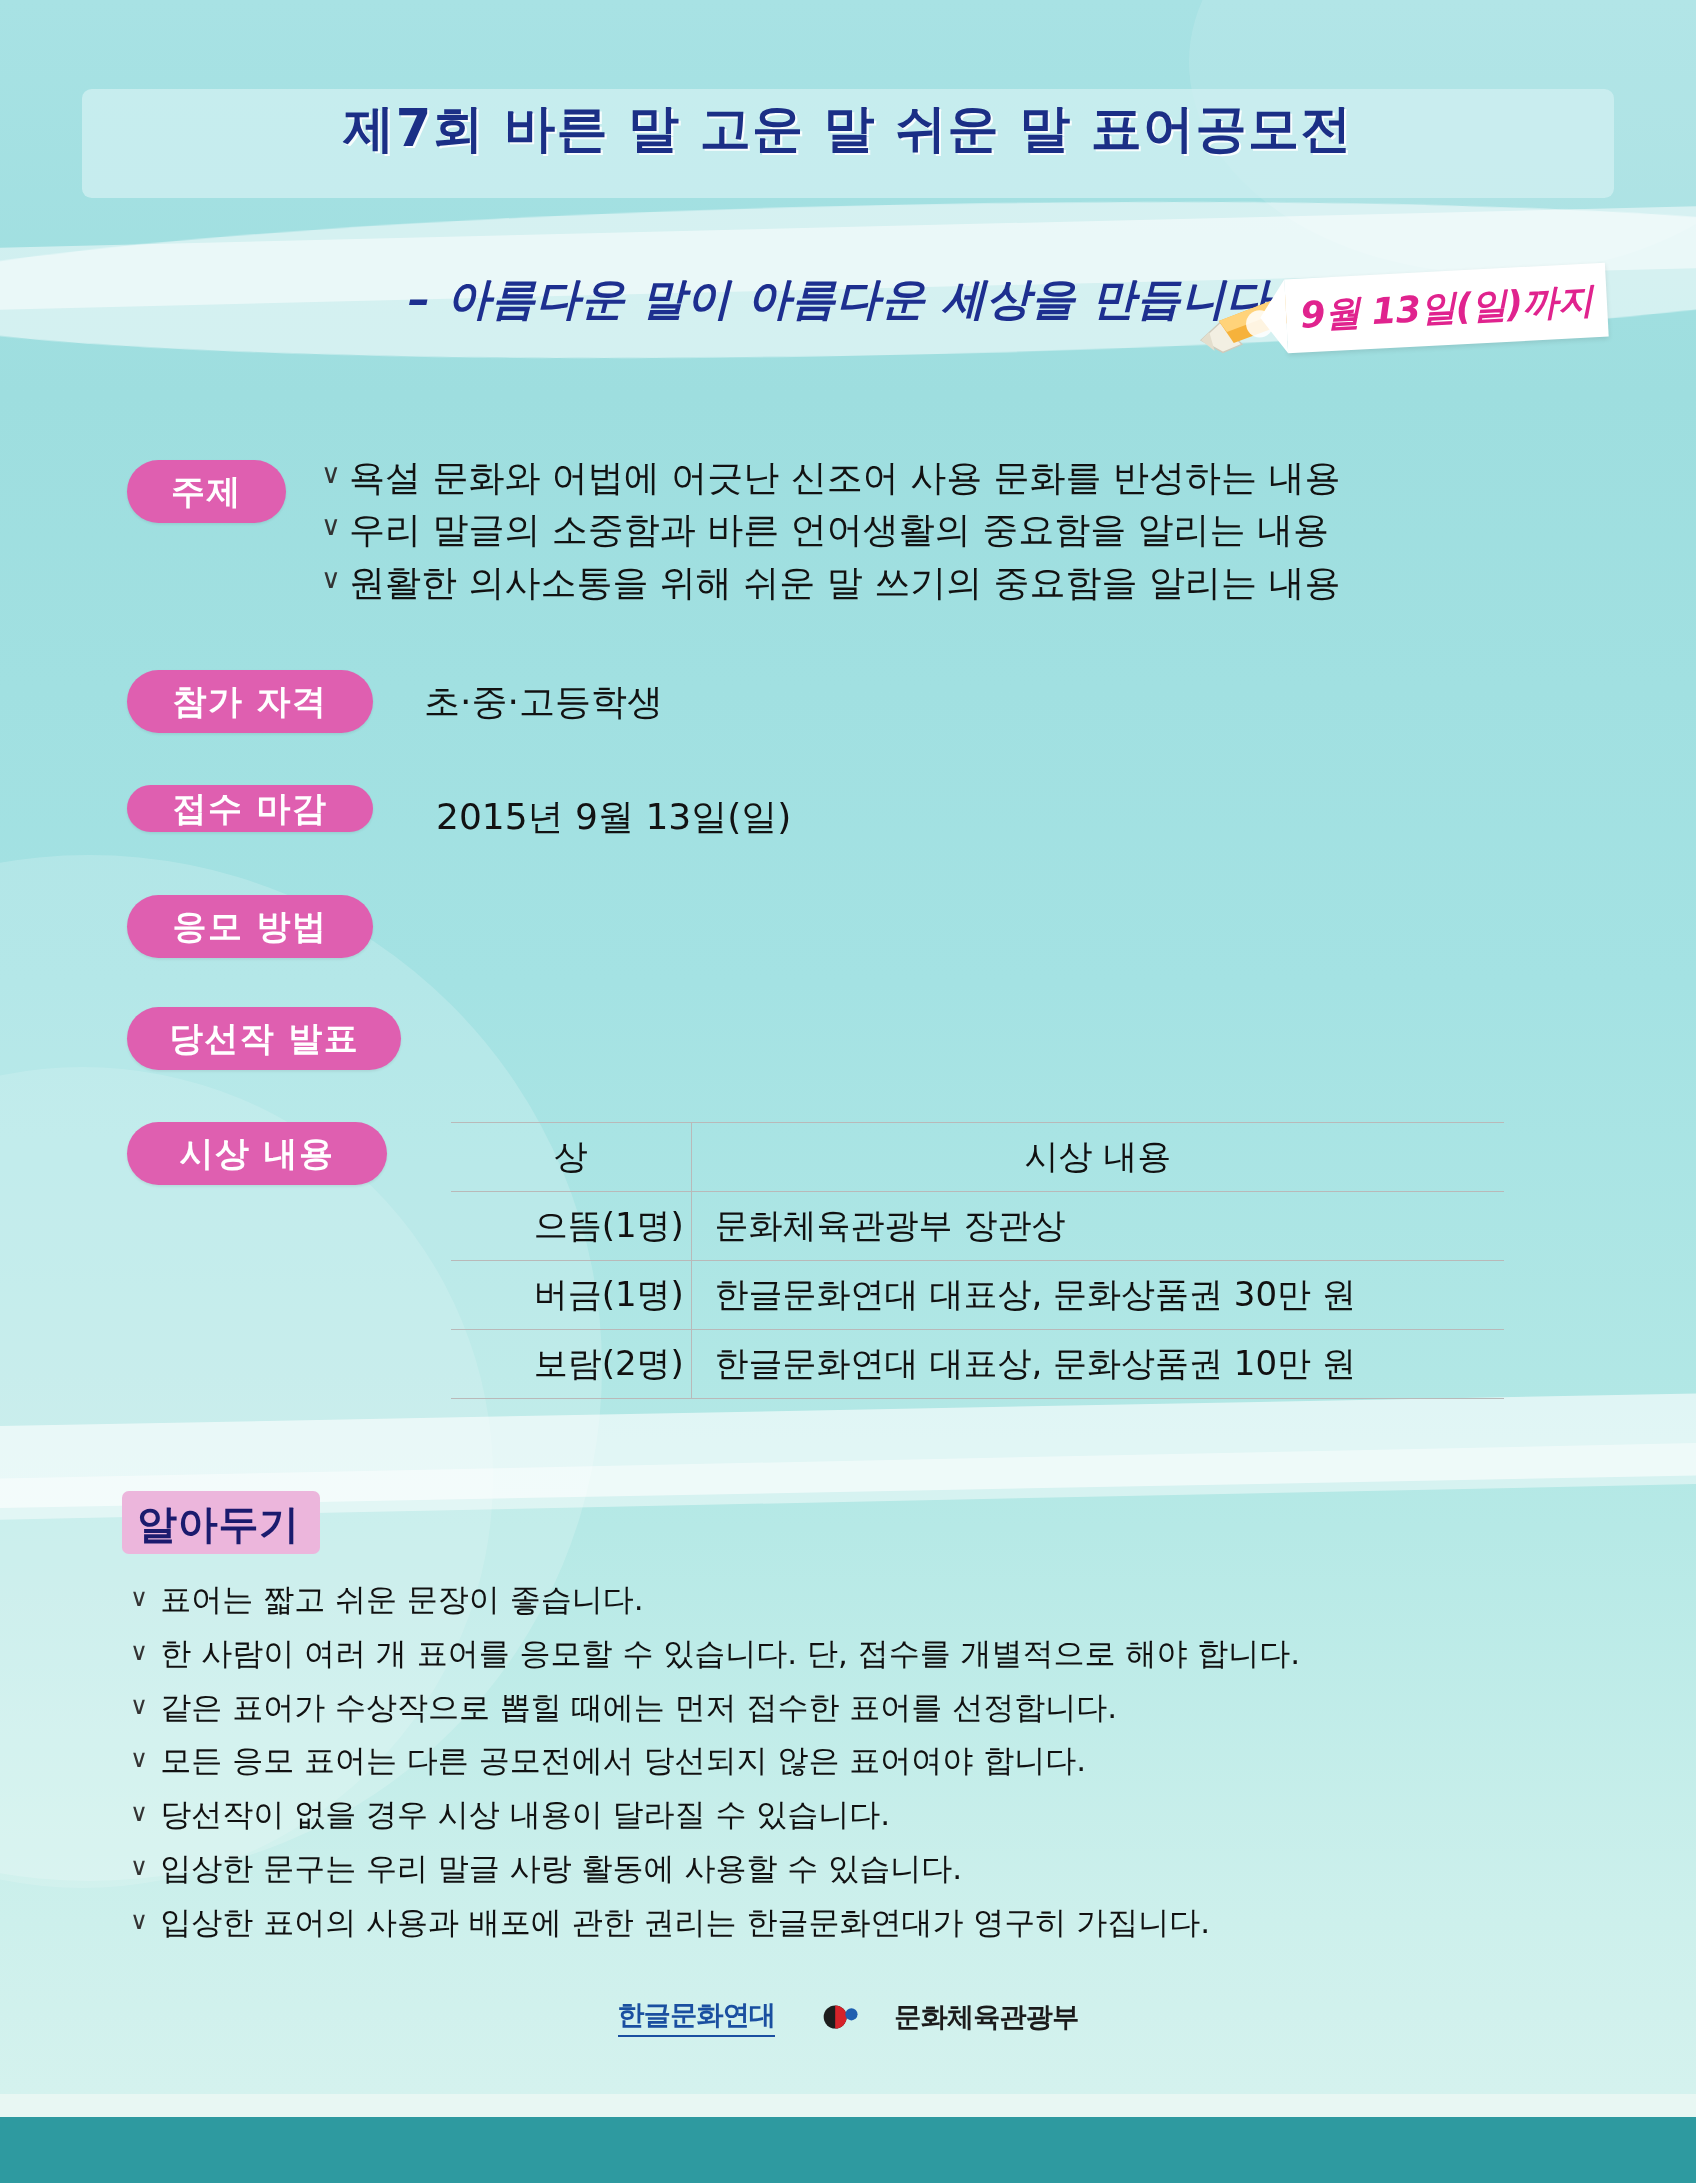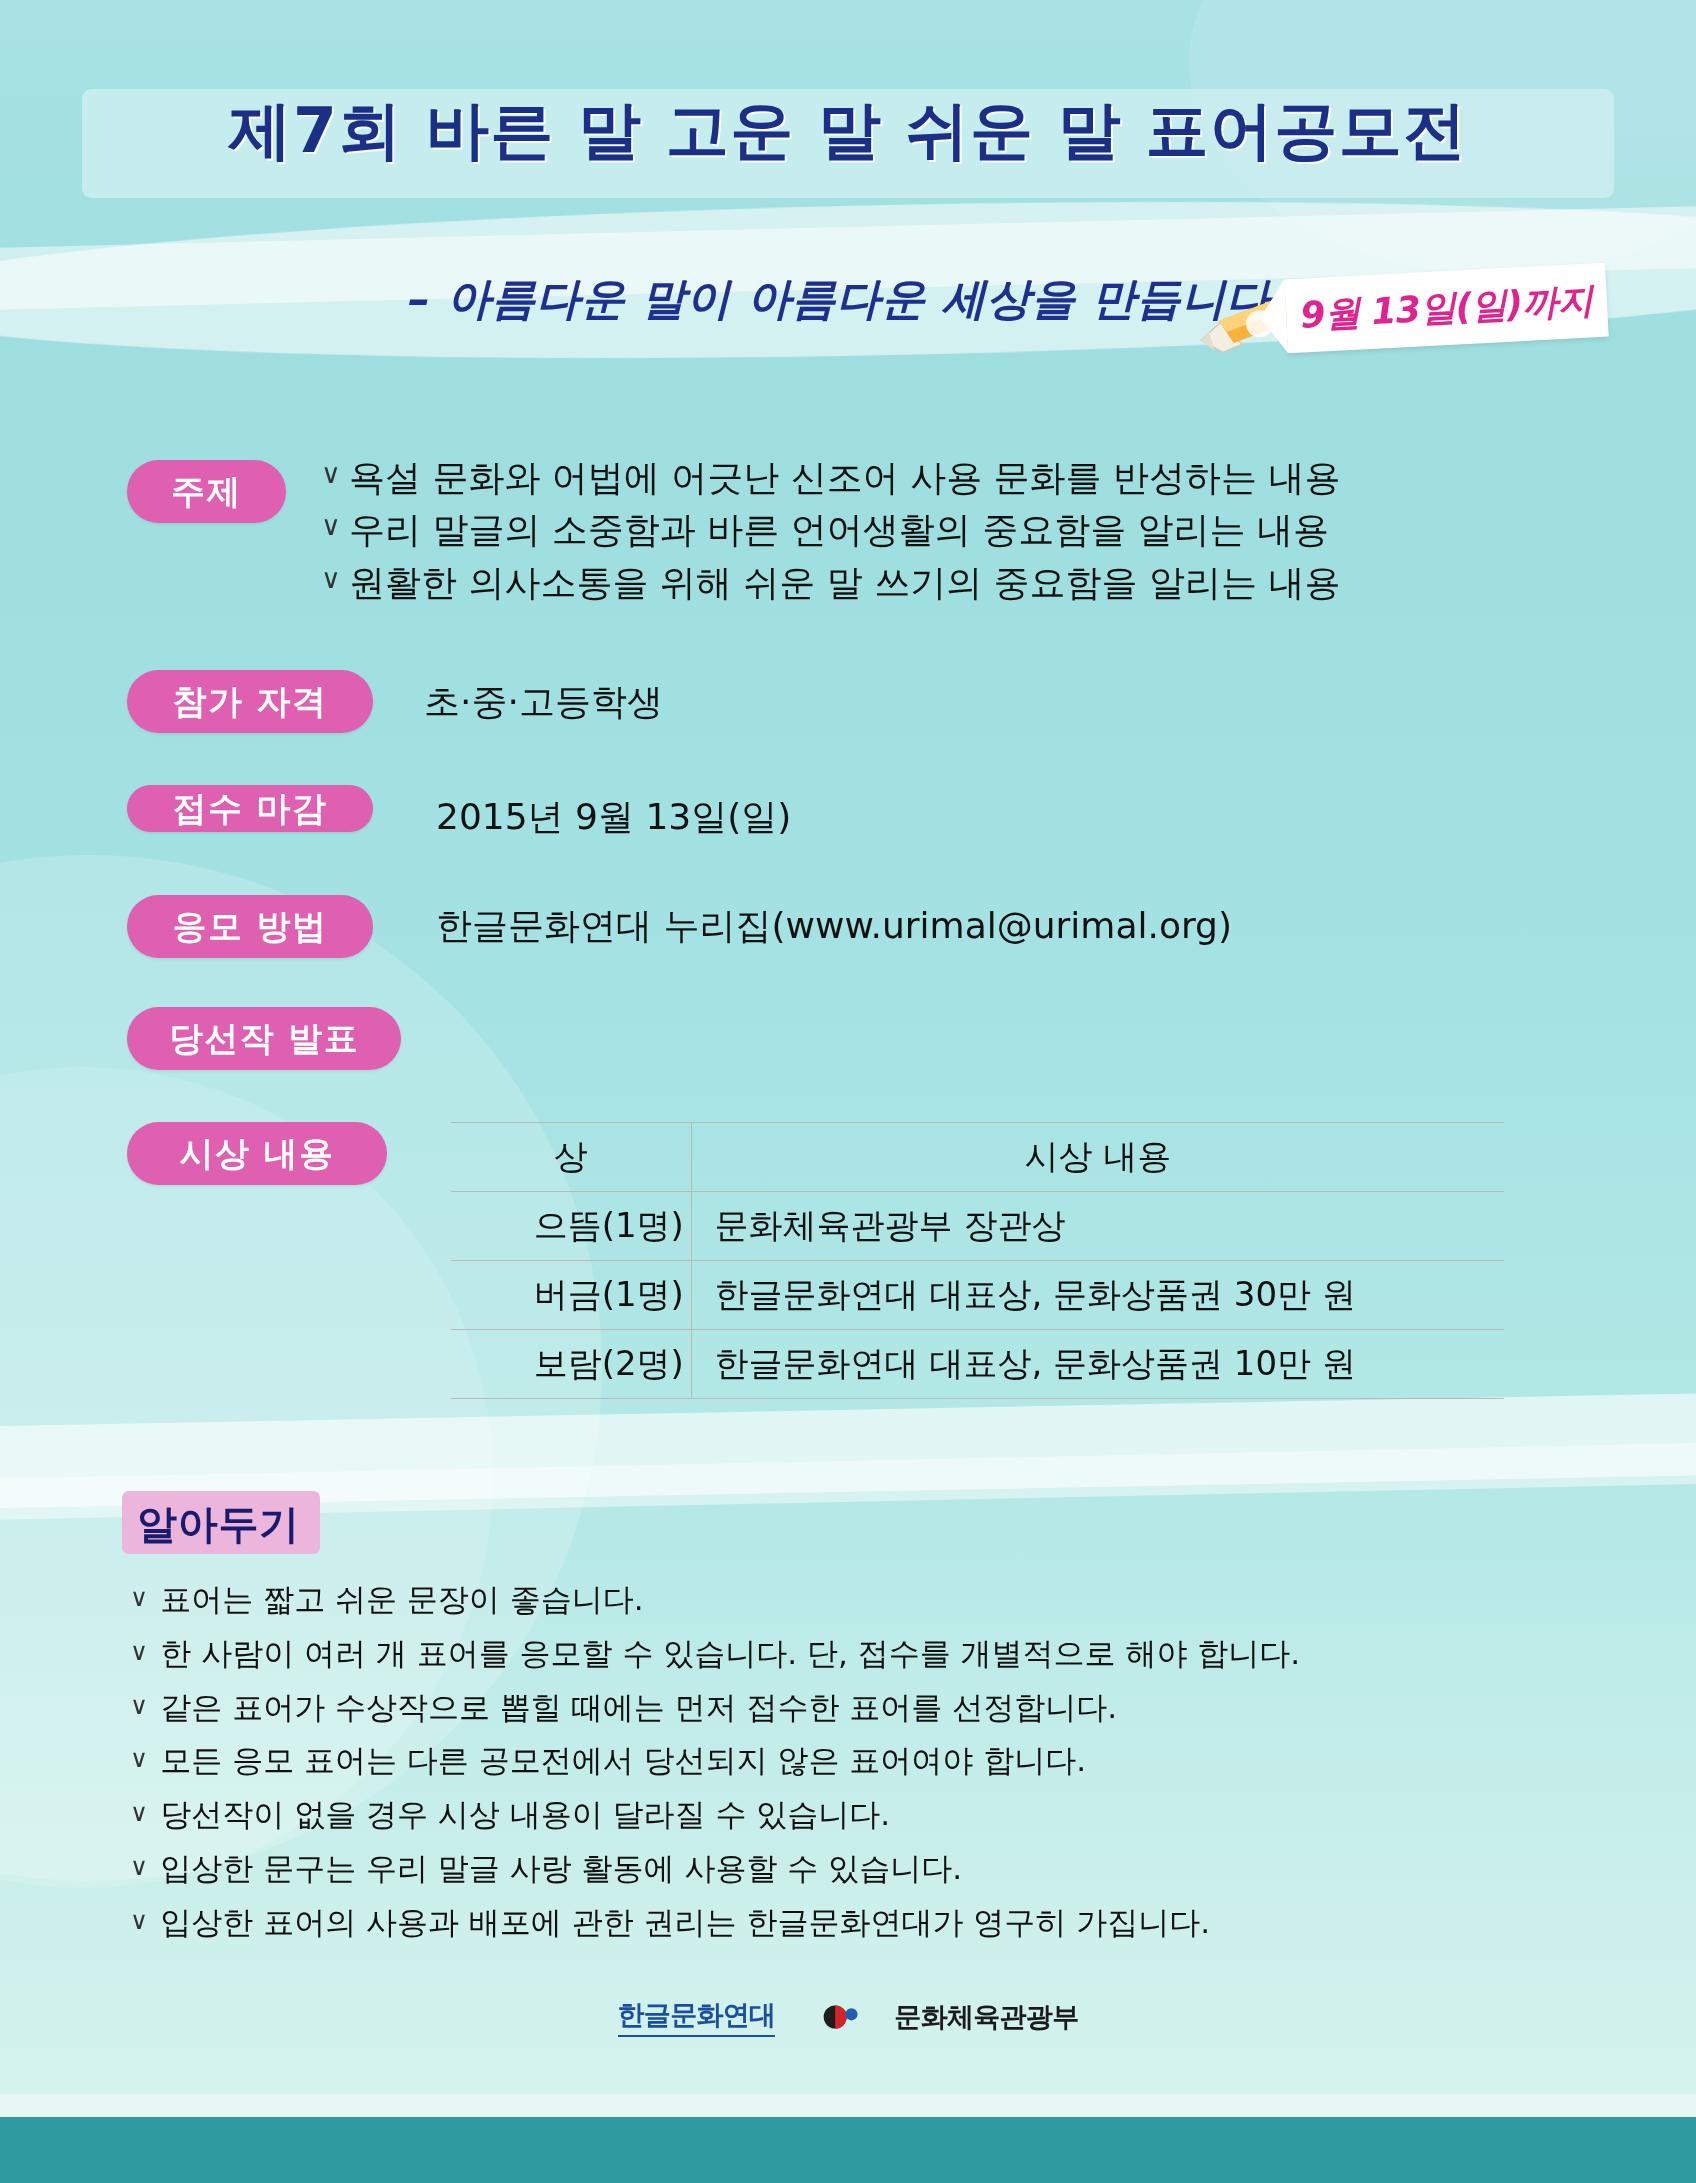--- a/index.html
+++ b/index.html
@@ -108,24 +108,24 @@
     left: 82px;
     top: 89px;
     width: 1532px;
     height: 109px;
     background: rgba(210,240,242,0.75);
     border-radius: 9.6px;
   }
   .title {
     position: absolute;
     left: 0;
-    top: 88px;
+    top: 95px;
     width: 1696px;
     text-align: center;
-    font-size: 63px;
+    font-size: 51px;
     font-weight: bold;
     color: #1b2f86;
     letter-spacing: 1.4px;
     font-family: "DejaVu Sans", "Liberation Sans", sans-serif;
     text-shadow: 2.1px 2.1px 0 rgba(255,255,255,0.85);
   }
   .subtitle {
     position: absolute;
     left: 0;
     top: 270px;
@@ -370,21 +370,20 @@
     </div>
   </div>
 
   <div class="pill" style="left:127px; top:670px; width:246px; height:63px;">참가 자격</div>
   <div class="field-text" style="left:424px; top:677px;">초·중·고등학생</div>
 
   <div class="pill" style="left:127px; top:785px; width:246px; height:47px;">접수 마감</div>
   <div class="field-text" style="left:436px; top:792px;">2015년 9월 13일(일)</div>
 
   <div class="pill" style="left:127px; top:895px; width:246px; height:63px;">응모 방법</div>
-  <div class="field-text" style="left:436px; top:901px;">한글문화연대 누리집(www.urimal@urimal.org)</div>
 
   <div class="pill" style="left:127px; top:1007px; width:274px; height:63px;">당선작 발표</div>
 
   <div class="pill" style="left:127px; top:1122px; width:260px; height:63px;">시상 내용</div>
 
   <table class="prize-table">
     <thead>
       <tr>
         <th class="col-prize">상</th>
         <th>시상 내용</th>

